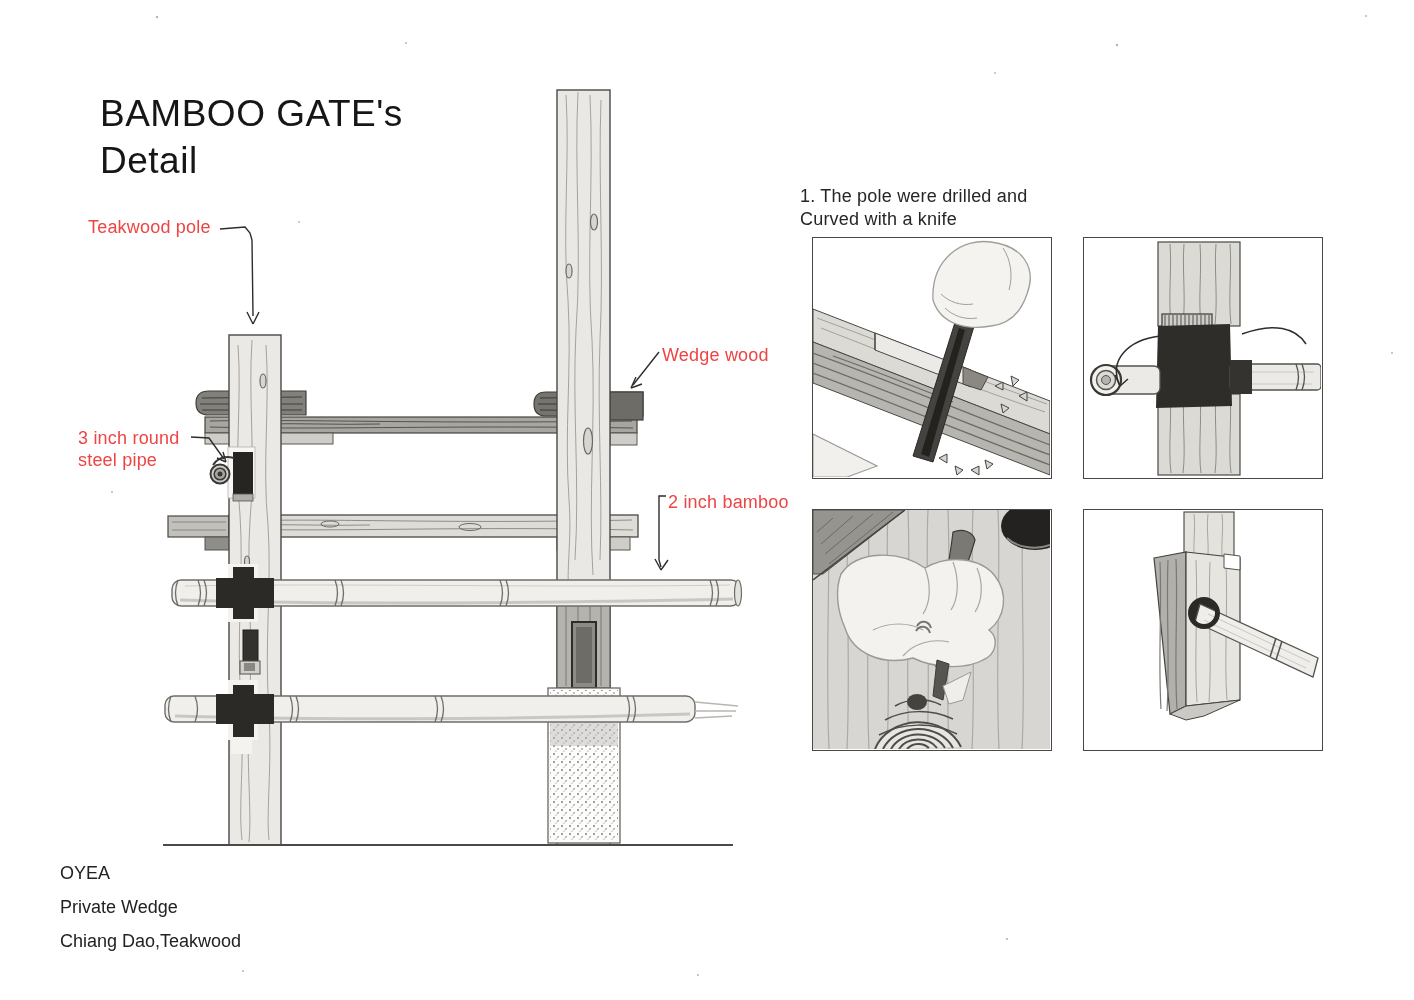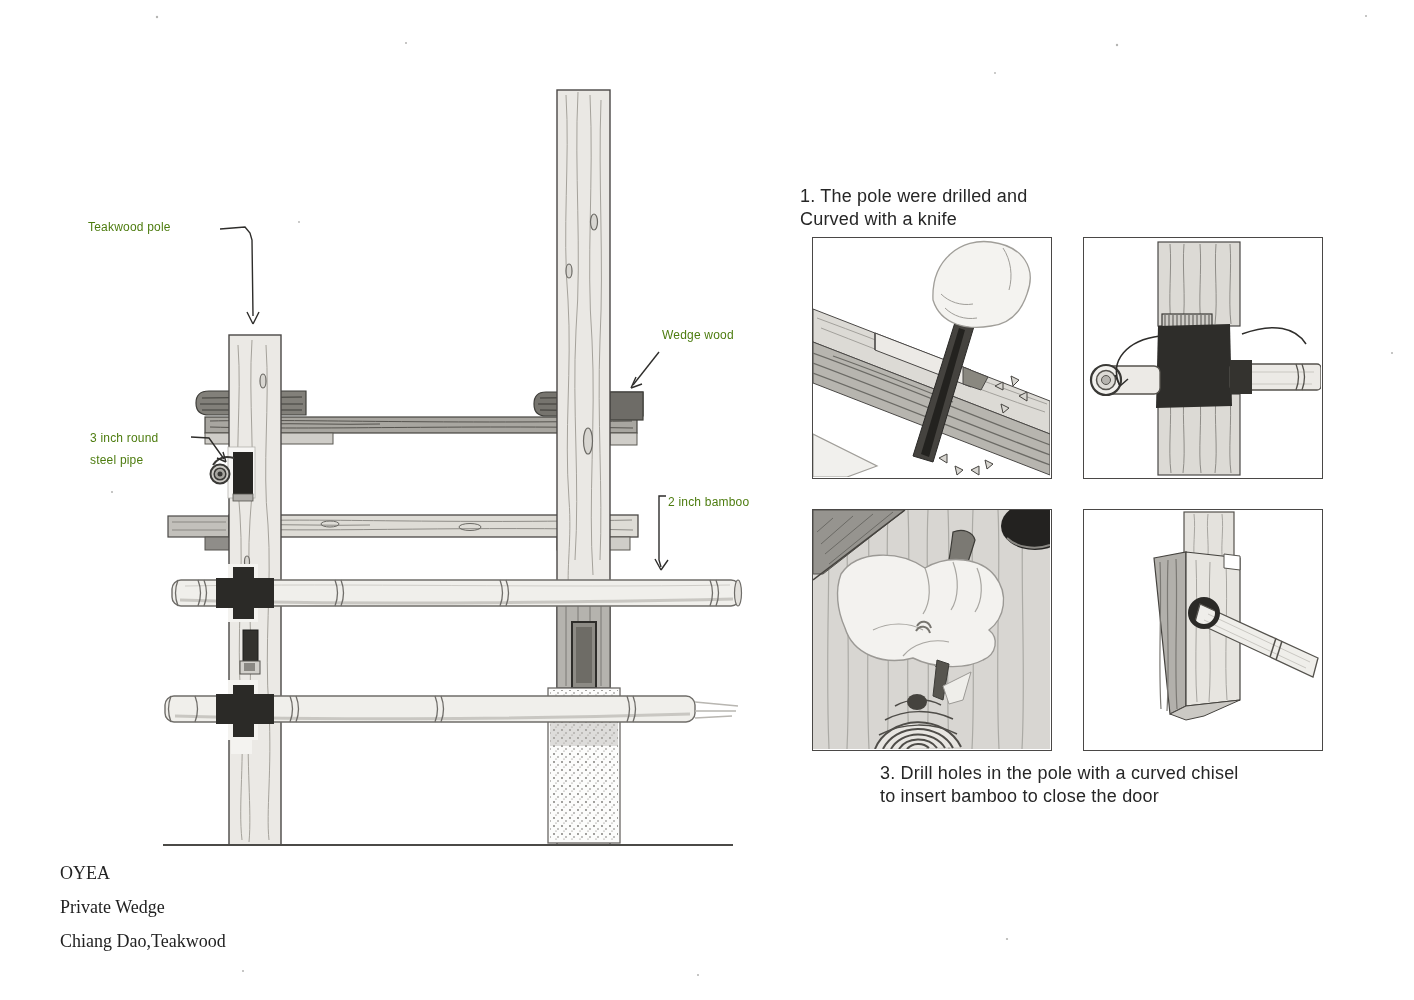--- a/index.html
+++ b/index.html
@@ -1,23 +1,23 @@
 <!DOCTYPE html>
 <html><head>
 <meta charset="utf-8">
 <style>
   html,body{margin:0;padding:0;background:#ffffff;}
   #canvas{position:relative;width:1414px;height:1000px;background:#ffffff;overflow:hidden;
           font-family:"Liberation Sans","DejaVu Sans",sans-serif;color:#1f1f1f;}
   .abs{position:absolute;}
   #title{left:100px;top:90px;font-size:37px;line-height:47px;letter-spacing:.5px;color:#161616;}
-  .lbl{font-size:12px;line-height:22px;color:#4d7c0f;letter-spacing:.2px;white-space:nowrap;}
+  .lbl{font-size:18px;line-height:22px;color:#ef4444;letter-spacing:.2px;white-space:nowrap;}
   .cap{font-size:18px;line-height:23px;color:#262626;text-align:left;letter-spacing:.2px;}
   #footer{left:60px;top:862px;font-size:18px;color:#222;}
-  #footer div{margin-bottom:12px;line-height:22px;font-family:Liberation Serif, serif;}
+  #footer div{margin-bottom:12px;line-height:22px;}
   .panel{position:absolute;width:240px;height:242px;border:1.6px solid #4a4846;background:#fff;box-sizing:border-box;}
   .panel svg{display:block;}
 </style>
 </head>
 <body>
 
 <div id="canvas">
 
   <svg class="abs" style="left:0;top:0" width="1414" height="1000" viewBox="0 0 1414 1000">
     <defs>
@@ -188,36 +188,36 @@
         <circle cx="299" cy="222" r="0.9"></circle>
         <circle cx="1007" cy="939" r="1.1"></circle>
       <circle cx="243" cy="971" r="1"></circle>
         <circle cx="698" cy="975" r="1"></circle>
         <circle cx="1366" cy="16" r="1"></circle>
       <circle cx="995" cy="73" r="0.9"></circle>
         <circle cx="1392" cy="353" r="1"></circle>
     </g>
   </svg>
 
+  <div id="title" class="abs">
+    <div>BAMBOO GATE's</div>
+    <div>Detail</div>
+  </div>
 
   <div class="abs lbl" style="left:88px;top:216px">Teakwood pole</div>
-  <div class="abs lbl" style="left:90px;top:427px">
+  <div class="abs lbl" style="left:78px;top:427px">
     <div>3 inch round</div>
     <div>steel pipe</div>
   </div>
-  <div class="abs lbl" style="left:662px;top:324px">Wedge wood</div>
+  <div class="abs lbl" style="left:662px;top:344px">Wedge wood</div>
   <div class="abs lbl" style="left:668px;top:491px">2 inch bamboo</div>
 
   <div class="abs cap" style="left:800px;top:185px;width:270px">
     <div>1. The pole were drilled and</div>
       <div>Curved with a knife</div>
-  </div>
-  <div class="abs cap" style="left:880px;top:762px;width:400px">
-    <div>3. Drill holes in the pole with a curved chisel</div>
-      <div>to insert bamboo to close the door</div>
   </div>
 
   <div id="footer" class="abs">
     <div>OYEA</div>
     <div>Private Wedge</div>
     <div>Chiang Dao,Teakwood</div>
   </div>
 
   <div class="panel" style="left:812px;top:237px">
     <svg width="237" height="239" viewBox="0 0 237 239">

